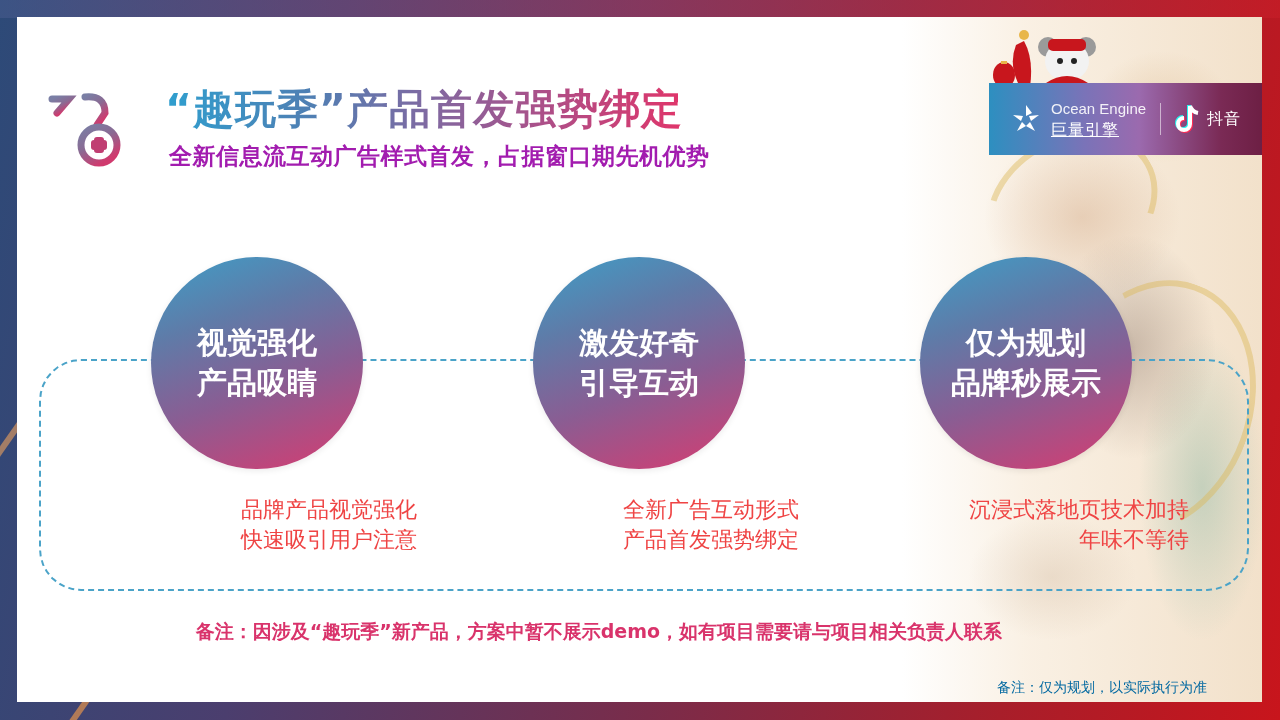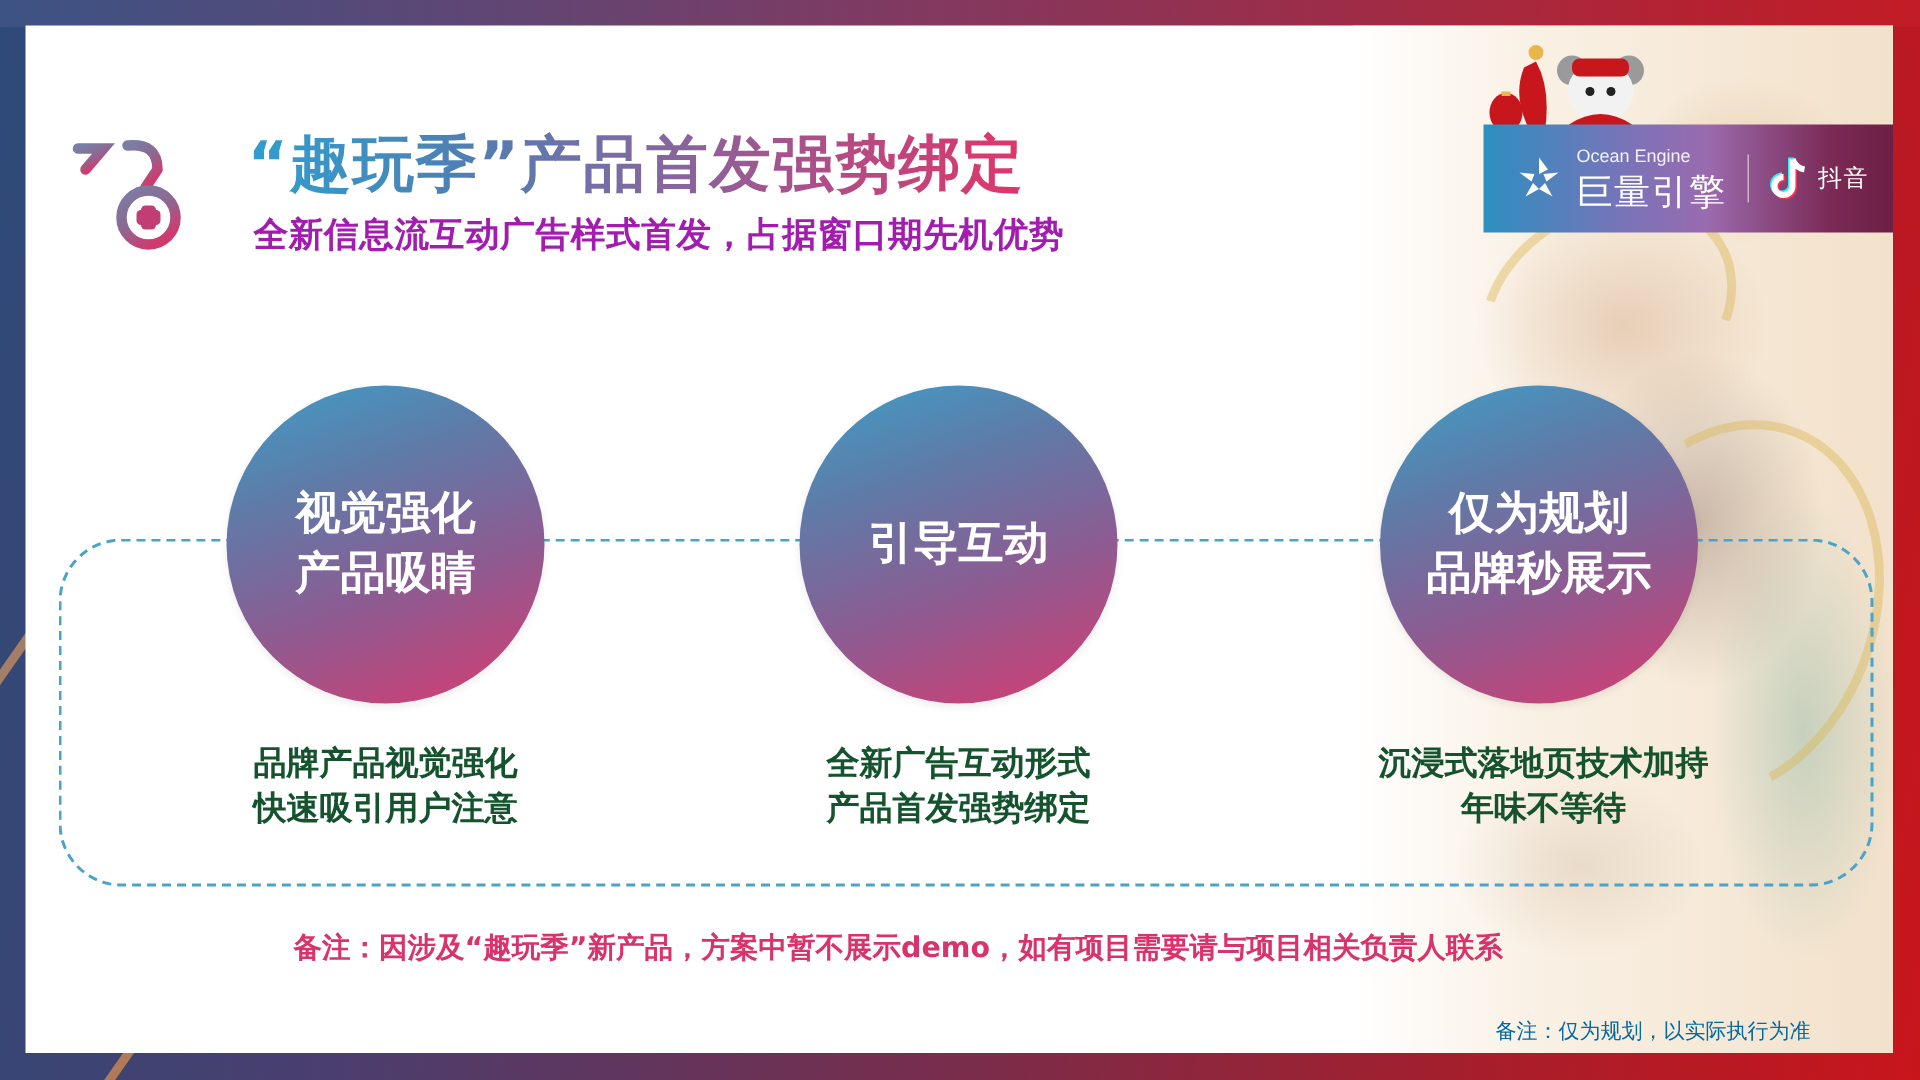--- a/index.html
+++ b/index.html
@@ -49,22 +49,22 @@
 
   
   .mascot { position:absolute; left:973px; top:8px; width:120px; height:70px; }
   .brandbar {
     position:absolute; left:972px; top:66px; width:273px; height:72px;
     background: linear-gradient(90deg, #2d8fc0 0%, #7a73b8 35%, #9b6aae 55%, #7a2a55 85%, #6d1f44 100%);
     display:flex; align-items:center;
   }
   .brandbar .oe-icon { margin-left:20px; width:34px; height:34px; }
   .brandbar .oe-text { margin-left:8px; color:#fff; line-height:1; }
-  .brandbar .oe-en { font-size:12px; opacity:.9; font-family:"Liberation Sans", sans-serif; }
-  .brandbar .oe-cn { font-size:24px; letter-spacing:1px; margin-top:6px; }
+  .brandbar .oe-en { font-size:15px; opacity:.9; font-family:"Liberation Sans", sans-serif; }
+  .brandbar .oe-cn { font-size:16px; letter-spacing:1px; margin-top:6px;text-decoration:underline; }
   .brandbar .divider { width:1px; height:32px; background:rgba(255,255,255,.55); margin:0 14px; }
   .brandbar .dy-icon { width:26px; height:30px; }
   .brandbar .dy-text { color:#fff; font-size:16px; margin-left:6px; letter-spacing:1px; }
 
   
   .frame {
     position:absolute; left:22px; top:342px; width:1210px; height:232px;
     border:2px dashed #4aa3c8; border-radius:42px;
   }
 
@@ -74,22 +74,22 @@
     display:flex; flex-direction:column; align-items:center; justify-content:center;
     color:#fff; font-weight:bold; font-size:30px; line-height:40px; text-align:left;
     box-shadow: 0 2px 6px rgba(0,0,0,.08);
   }
   .circle span { display:block; white-space:nowrap; }
   .c1 { left:134px; top:240px; }
   .c2 { left:516px; top:240px; }
   .c3 { left:903px; top:240px; }
 
   .desc {
-    position:absolute; width:320px; text-align:center;
-    font-size:22px; line-height:30px; color:#14532d;font-weight:bold;
+    position:absolute; width:320px; text-align:right;
+    font-size:22px; line-height:30px; color:#ef4444;
   }
   .desc span { display:block; white-space:nowrap; }
   .d1 { left:80px; top:478px; }
   .d2 { left:462px; top:478px; }
   .d3 { left:852px; top:478px; }
 
   .note {
     position:absolute; left:0; width:985px; top:602px; text-align:right;
     font-size:19px; font-weight:bold; color:#d9336b; white-space:nowrap;
   }
@@ -174,20 +174,21 @@
     <span class="dy-text">抖音</span>
   </div>
 
   <div class="frame"></div>
 
   <div class="circle c1">
     <span>视觉强化</span>
     <span>产品吸睛</span>
   </div>
   <div class="circle c2">
+    <span>激发好奇</span>
     <span>引导互动</span>
   </div>
   <div class="circle c3">
     <span>仅为规划</span>
     <span>品牌秒展示</span>
   </div>
 
   <div class="desc d1">
     <span>品牌产品视觉强化</span>
     <span>快速吸引用户注意</span>

